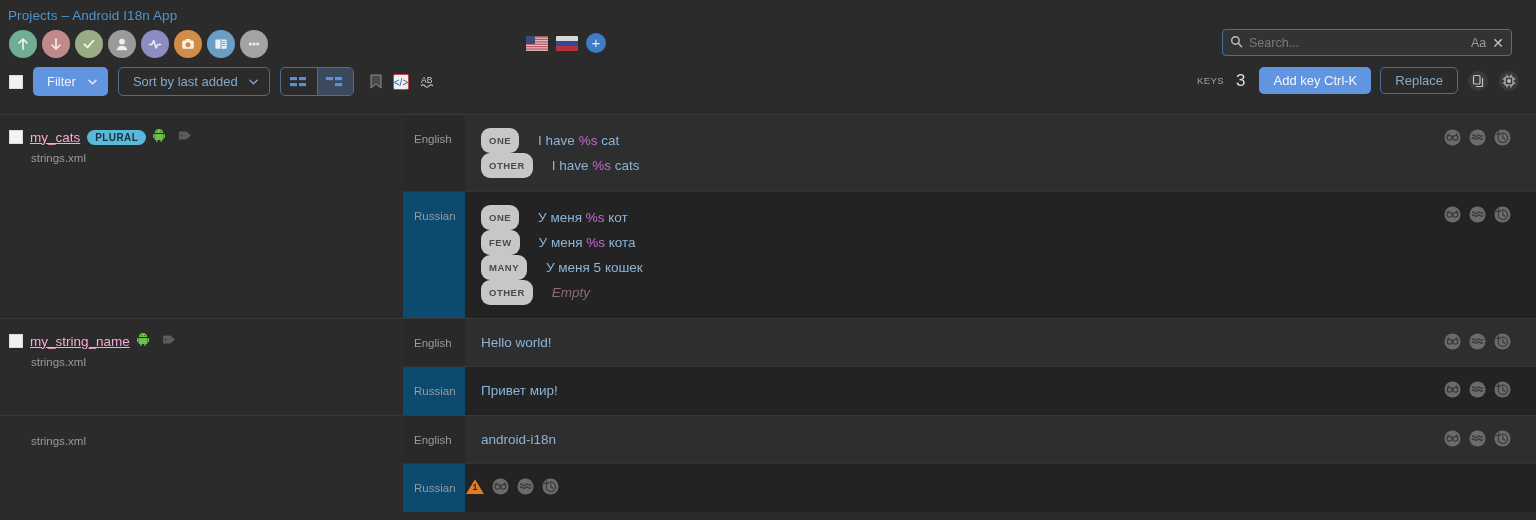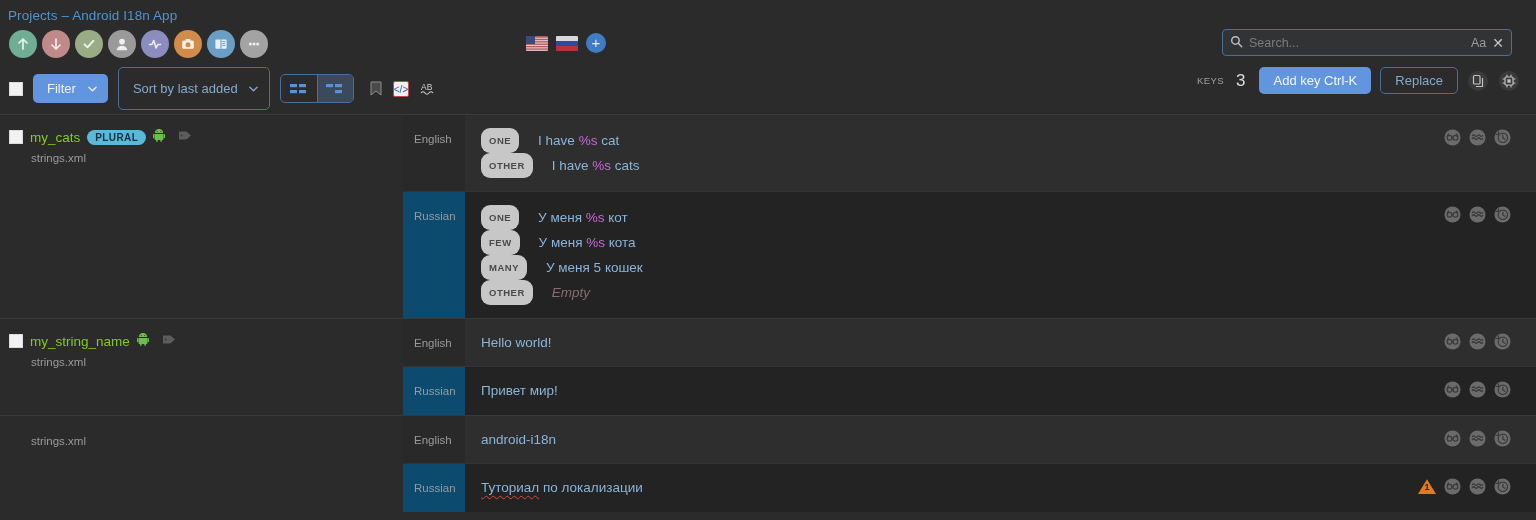--- a/index.html
+++ b/index.html
@@ -74,21 +74,21 @@
     width: 14px; height: 14px; background: #f2f2f2;
     border: 1px solid #dcdcdc; cursor: pointer; display:block;
   }
   .btn-filter {
     height: 29px; padding: 0 11px 0 14px;
     background: #6295e0; color: #eef3fb;
     border-radius: 5px; font-size: 13px;
     display: flex; align-items: center; gap: 12px; cursor: pointer;
   }
   .btn-sort {
-    height: 43px; padding: 0 11px 0 14px;
+    height: 29px; padding: 0 11px 0 14px;
     border: 1px solid #4a6f96; border-radius: 5px;
     color: #84a9cb; font-size: 13px;
     display: flex; align-items: center; gap: 11px; cursor: pointer;
   }
   .caret { font-size: 9px; opacity: .95; }
 
   .viewtoggle {
     display: flex; border: 1px solid #4a6f96; border-radius: 5px; overflow: hidden; height: 29px;
   }
   .vt {
@@ -120,21 +120,21 @@
   }
   .circ-icon { width: 22px; height: 22px; cursor: pointer; display:flex; }
 
   
   .rows { position: absolute; top: 115px; left: 0; right: 0; bottom: 0; }
   .keygroup { display: flex; border-bottom: 1px solid #383838; background: #2b2b2b; }
   .keygroup:last-child { border-bottom: none; }
 
   .keycol { width: 403px; flex: 0 0 403px; padding: 13px 0 0 9px; }
   .keyline { display: flex; align-items: center; gap: 7px; }
-  .keyname { color: #84cc16; font-size: 13.5px; }
+  .keyname { color: #f9a8d4; font-size: 13.5px; text-decoration: underline; }
   .pill-plural {
     background: #5ab8d8; color: #17323c;
     font-size: 10px; font-weight: bold; letter-spacing: .4px;
     padding: 2px 8px; border-radius: 9px;
   }
   .filename { color: #9a9a9a; font-size: 11.5px; margin-top: 6px; margin-left: 22px; }
 
   .langcol { flex: 1; }
   .langrow { display: flex; border-bottom: 1px solid #333; min-height: 48px; }
   .langrow:last-child { border-bottom: none; }
@@ -640,25 +640,20 @@
                   <circle cx="11.4" cy="11.4" r="5.4"></circle>
                   <path d="M11.4 8.2v3.4l2.3 1.5"></path>
                   <path d="M6.4 7.4V4.6M6.4 7.4H3.7" stroke-width="1.5"></path>
                 </g>
               </svg>
             </span>
           </div>
         </div>
         <div class="langrow dark">
           <div class="lang-name bg-d">Russian</div>
-          <div class="values">
-            <div class="value-line">
-              <span><span class="misspell">Туториал</span><span> по локализации</span></span>
-            </div>
-          </div>
           <div class="row-actions">
             <span class="warn-badge">
               <svg width="20" height="19" viewBox="0 0 20 19">
                 <path d="M10 2.2L19 17H1z" fill="#e07b22"></path>
               </svg>
               <span>1</span>
             </span>
             <span class="act">
               <svg width="19" height="19" viewBox="0 0 22 22">
                 <circle cx="11" cy="11" r="9.3" fill="#6b6b6b"></circle>

